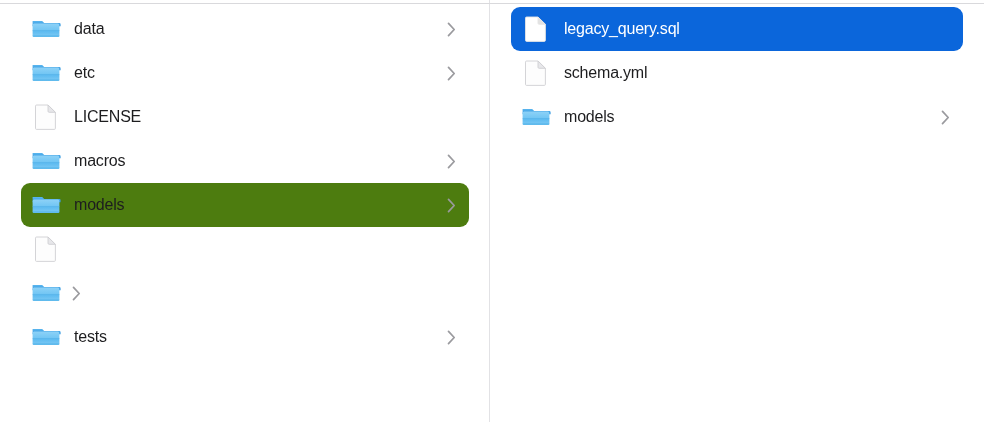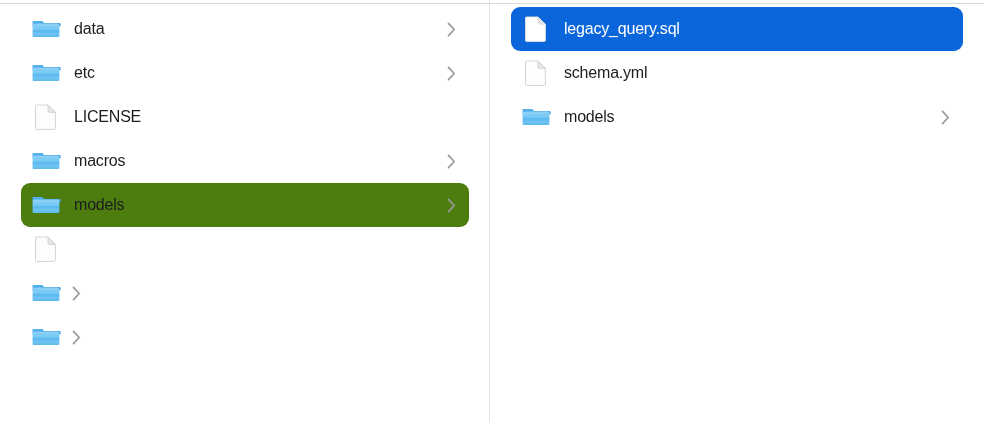--- a/index.html
+++ b/index.html
@@ -294,20 +294,21 @@
                 <stop offset="0.56" stop-color="#5cbaf0"></stop>
                 <stop offset="1" stop-color="#7fcbf5"></stop>
               </linearGradient>
             </defs>
             <path d="M1.6 7.0h9.6l2.0 2.1h15.2a1.2 1.2 0 0 1 1.2 1.2v2.0H1.6z" fill="url(#fbTab)"></path>
             <rect x="1.6" y="9.4" width="26.8" height="13.6" rx="1.5" fill="url(#fbBody)"></rect>
             <rect x="1.6" y="16.0" width="26.8" height="0.9" fill="#49a9e4" opacity="0.55"></rect>
             <rect x="1.6" y="21.2" width="26.8" height="1.8" rx="0.9" fill="#4fb0e8" opacity="0.6"></rect>
           </svg>
         </span>
+        <span class="row-label">tests</span>
         <span class="chevron-slot">
           <svg width="9" height="15" viewBox="0 0 9 15" xmlns="http://www.w3.org/2000/svg">
             <path d="M1.5 1.3L7.2 7.5L1.5 13.7" fill="none" stroke="#9a9a9e" stroke-width="1.7" stroke-linecap="round" stroke-linejoin="round"></path>
           </svg>
         </span>
       </div>
     </div>
   <div class="column column-right" id="col-1">
       <div class="row is-selected-active">
         <span class="icon-slot">

